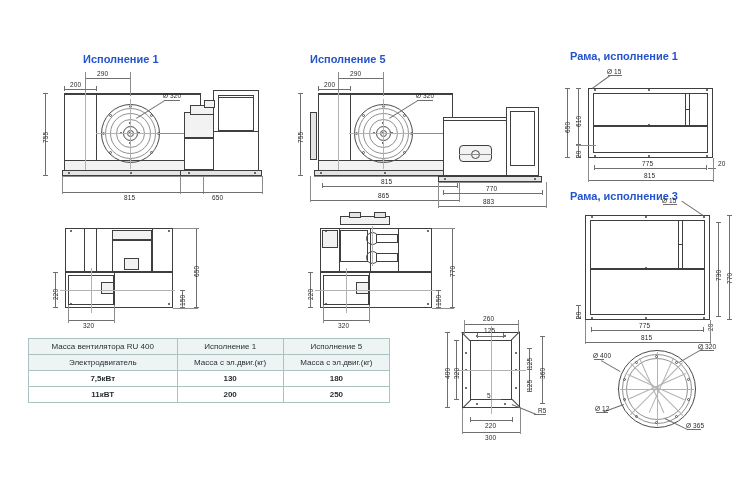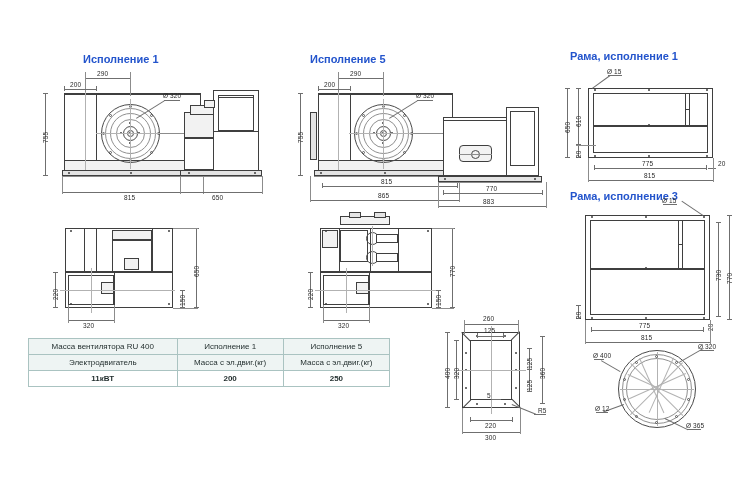--- a/index.html
+++ b/index.html
@@ -568,20 +568,25 @@
         <td class="lbl">Масса вентилятора RU 400</td>
         <td class="val">Исполнение 1</td>
         <td class="val">Исполнение 5</td>
       </tr>
       <tr class="head">
         <td class="lbl">Электродвигатель</td>
         <td class="val">Масса с эл.двиг.(кг)</td>
         <td class="val">Масса с эл.двиг.(кг)</td>
       </tr>
       <tr class="data">
+        <td>7,5кВт</td>
+        <td>130</td>
+        <td>180</td>
+      </tr>
+      <tr class="data">
         <td>11кВТ</td>
         <td>200</td>
         <td>250</td>
       </tr>
     </tbody>
   </table>
 
 </div>
 
 </body></html>

